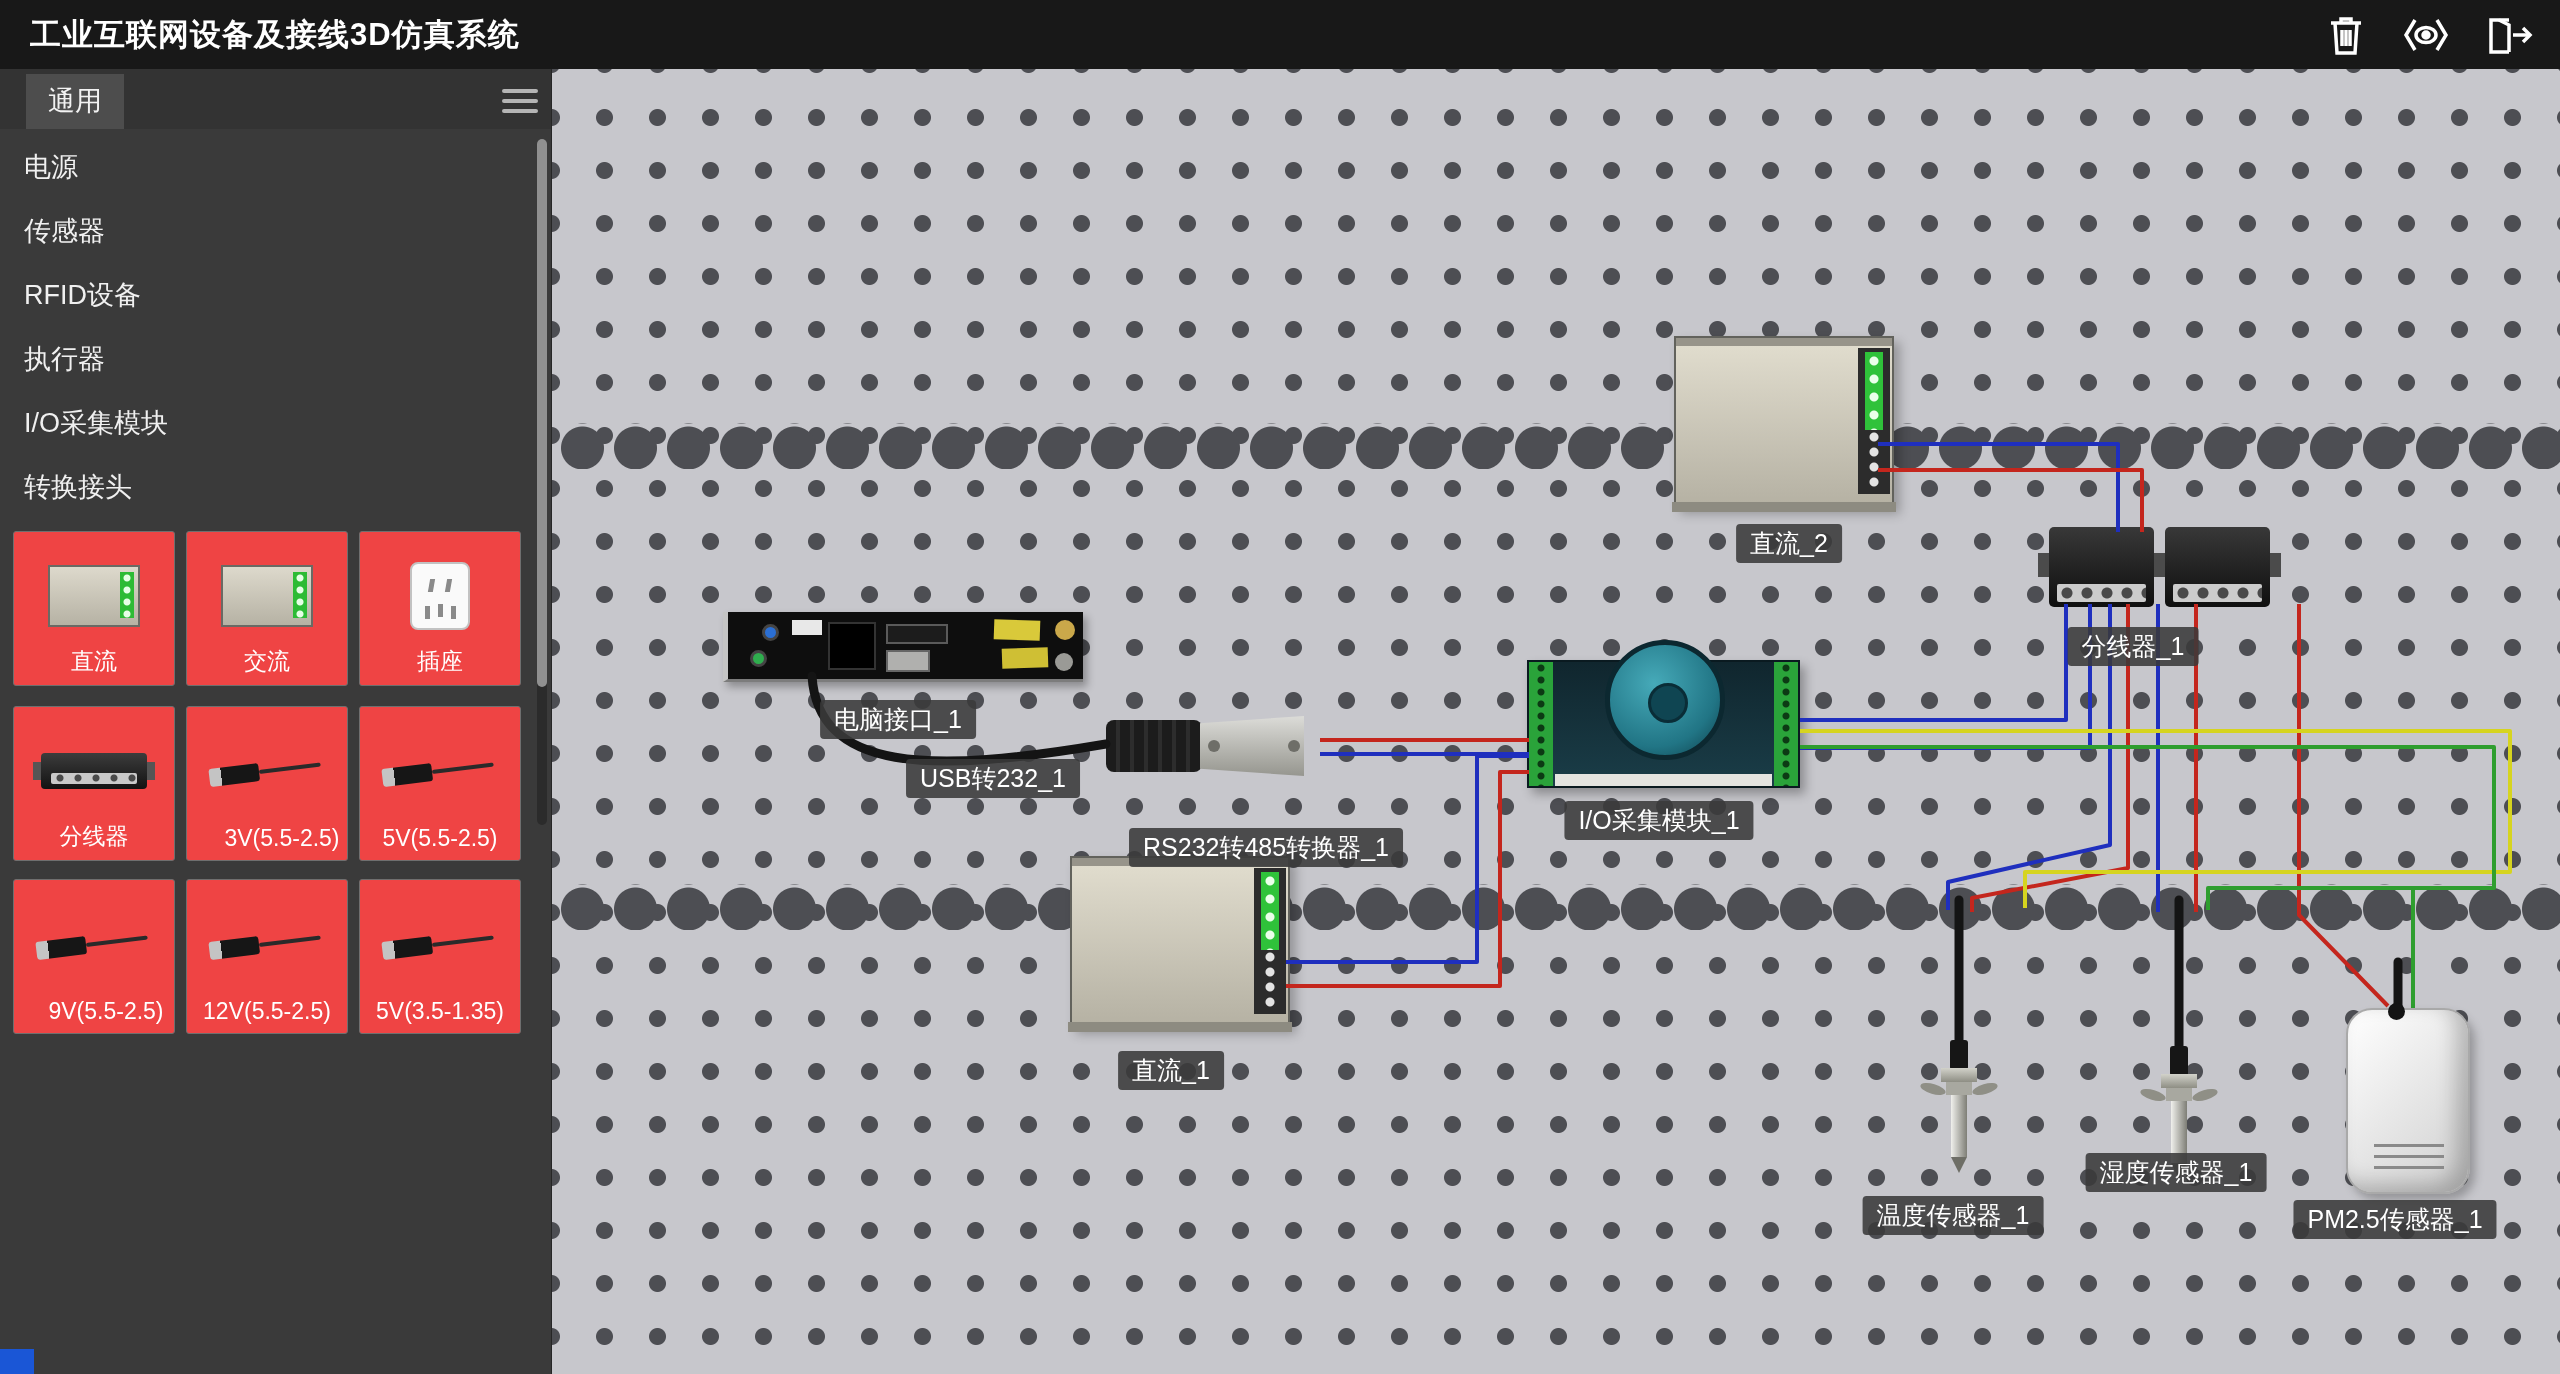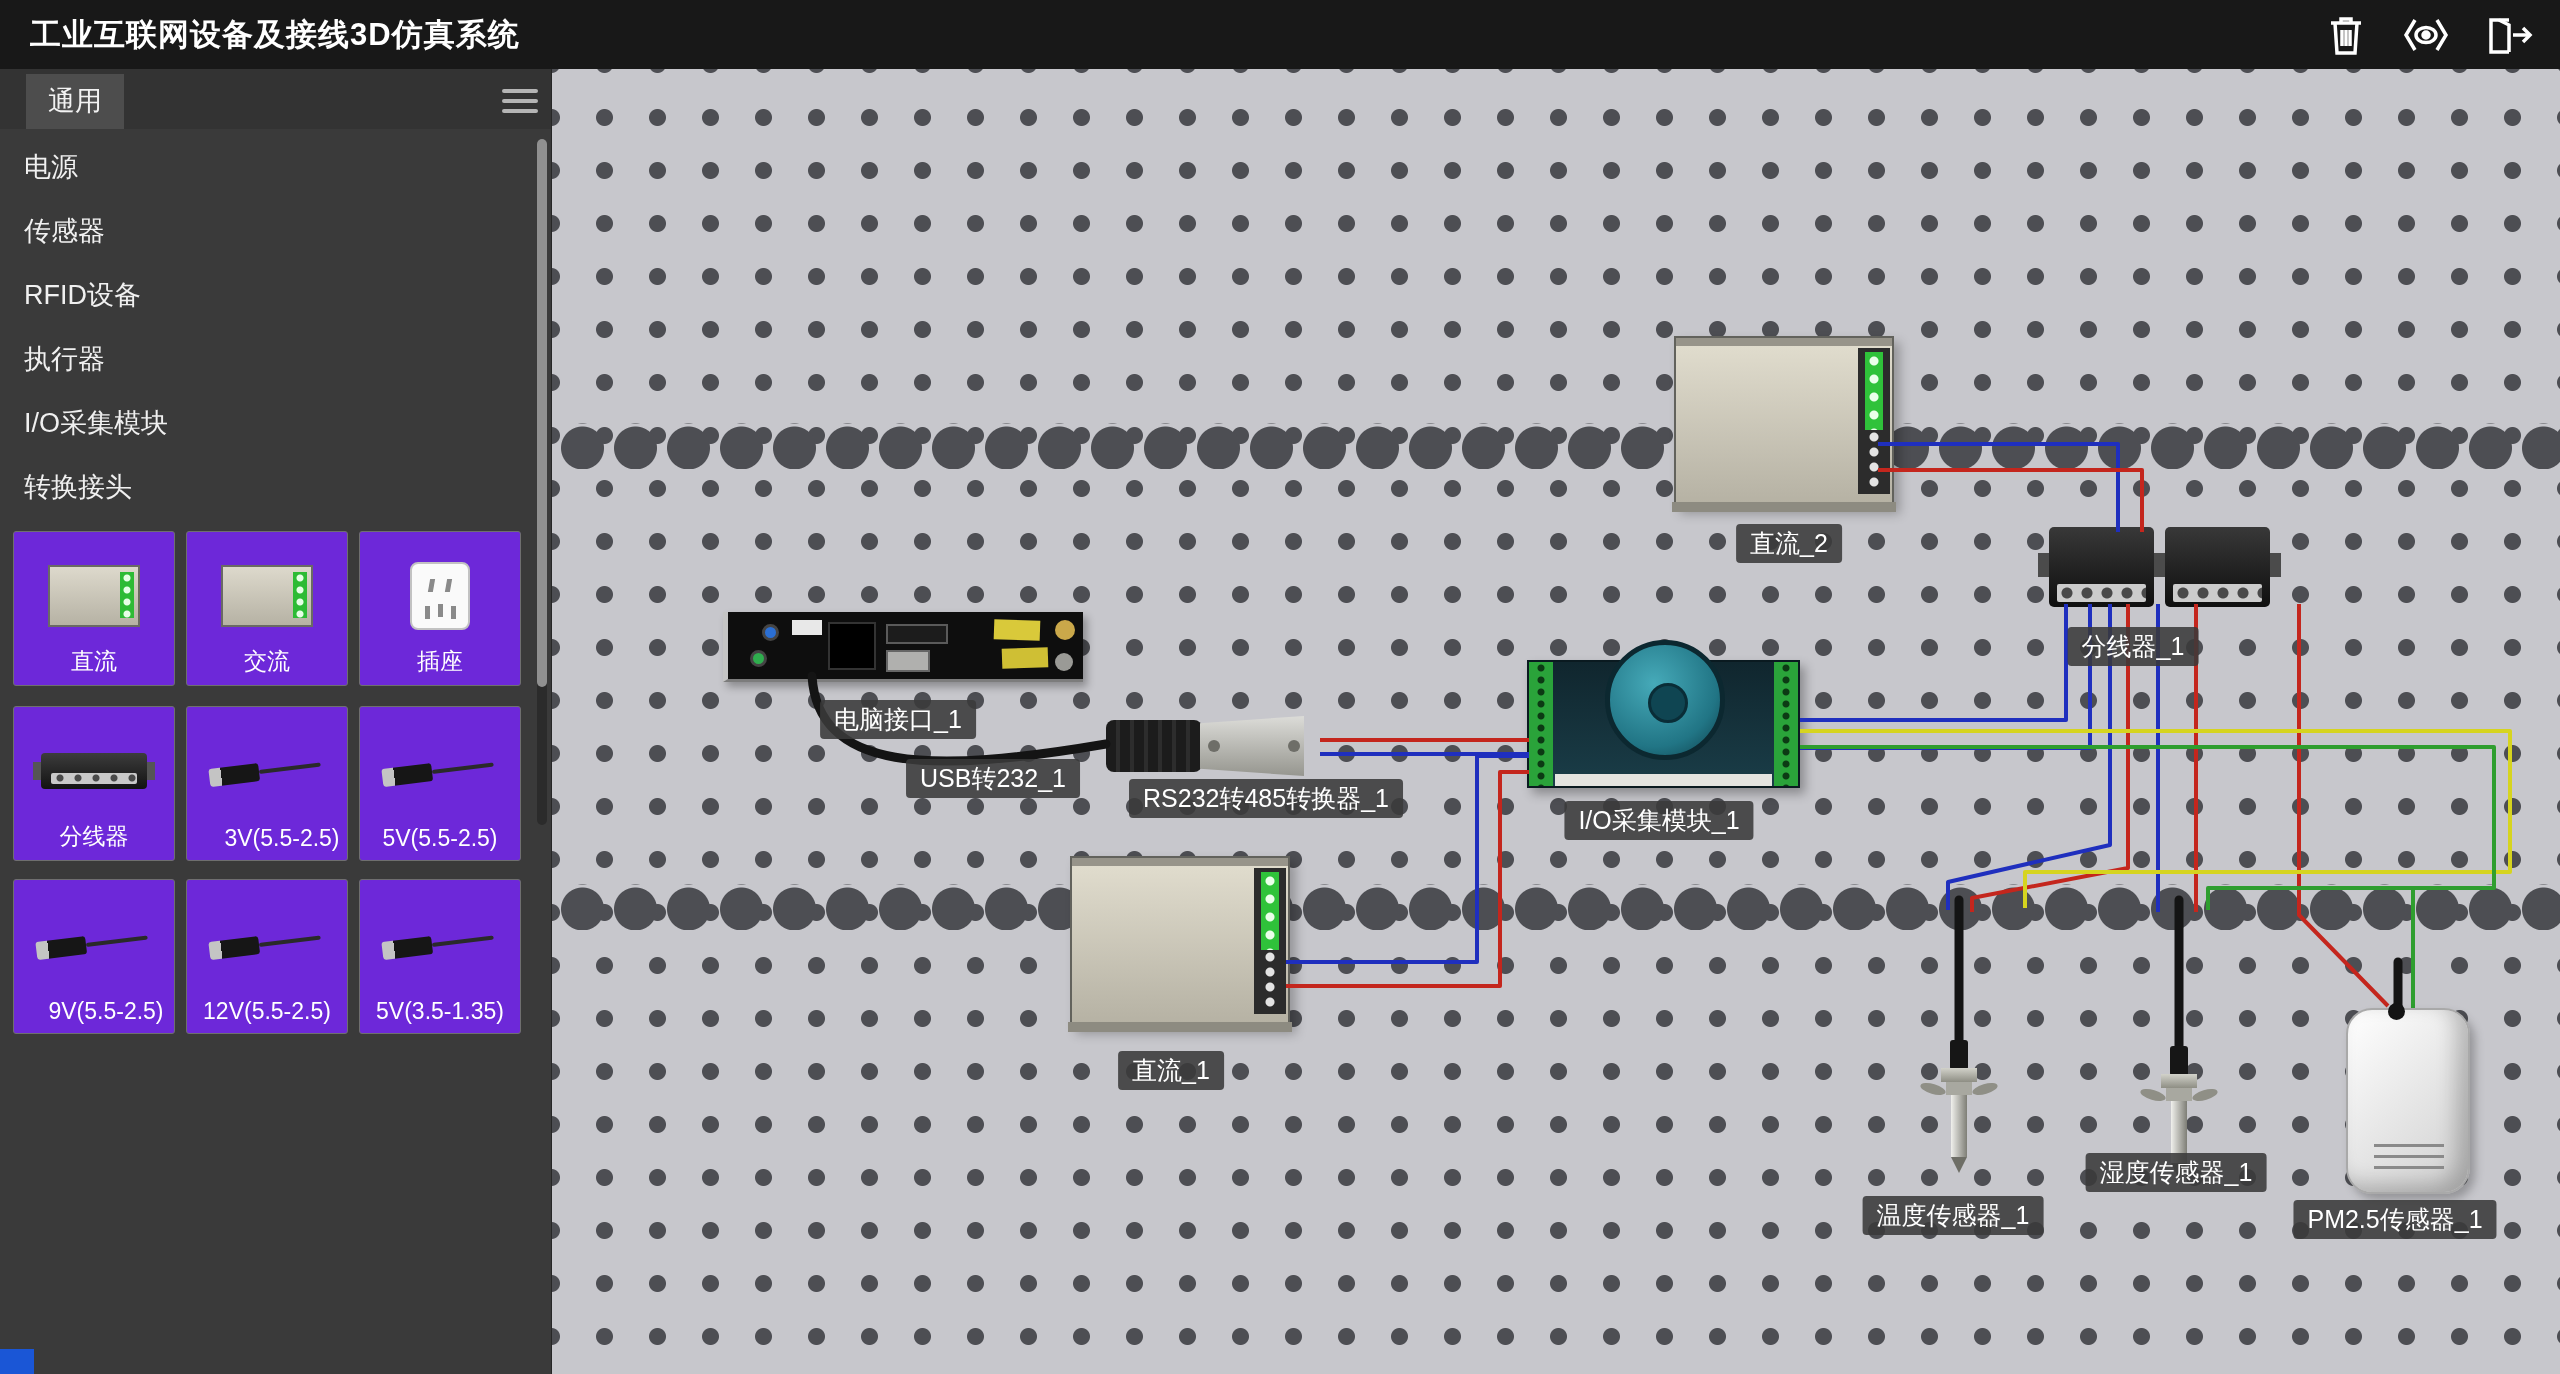--- a/index.html
+++ b/index.html
@@ -22,21 +22,21 @@
   .hamburger { position:absolute; left:502px; top:20px; width:36px; height:24px; cursor:pointer; }
   .hamburger span { display:block; width:36px; height:4px; background:#b5b5b5; margin-bottom:6px; border-radius:2px; }
 
   .cat-list { position:absolute; left:0; top:66px; width:536px; }
   .cat-item { height:64px; line-height:64px; padding-left:24px; color:#f0f0f0; font-size:27px; cursor:pointer; }
 
   .vscroll { position:absolute; left:537px; top:70px; width:10px; height:686px; background:#2b2b2b; border-radius:5px; }
   .vscroll-thumb { position:absolute; left:0; top:0; width:10px; height:548px; background:#909090; border-radius:5px; cursor:pointer; }
 
   
-  .cell { position:absolute; width:162px; height:155px; background:#6d28d9; border:1px solid #6f6f6f;
+  .cell { position:absolute; width:162px; height:155px; background:#ef4444; border:1px solid #6f6f6f;
     border-radius:3px; cursor:pointer; display:flex; flex-direction:column; align-items:center; justify-content:flex-end; }
   .cell-label { color:#ffffff; font-size:23px; margin-bottom:8px; white-space:nowrap; }
   .cell-icon { position:absolute; top:14px; left:0; width:100%; height:100px;
     display:flex; align-items:center; justify-content:center; }
 
   .icon-psu { width:92px; height:62px; background:linear-gradient(#ddd9cc,#b6b2a4); border:2px solid #6a6a64; position:relative; }
   .icon-psu::after { content:""; position:absolute; right:4px; top:5px; width:14px; height:46px; background:#2dbb35;
     background-image:radial-gradient(circle 3px at 7px 6px,#e6ffe6 0 3px,transparent 4px); background-size:14px 12px; }
 
   .icon-socket { width:60px; height:68px; background:#fafafa; border-radius:8px; border:2px solid #c2c2c2; position:relative; }
@@ -213,21 +213,21 @@
 </div>
 <div class="dev-label" style="left:898px; top:700px;">电脑接口_1</div>
 
 <div class="device usbconn" style="left:1106px; top:712px;">
   <div class="mold"></div>
   <div class="shell"></div>
   <div class="scr1"></div>
   <div class="scr2"></div>
 </div>
 <div class="dev-label" style="left:993px; top:759px;">USB转232_1</div>
-<div class="dev-label" style="left:1266px; top:779px;">RS232转485转换器_1</div>
+<div class="dev-label" style="left:1266px; top:828px;">RS232转485转换器_1</div>
 
 <div class="device iomod" style="left:1527px; top:660px;">
   <div class="strip left"></div>
   <div class="strip right"></div>
   <div class="fan"></div>
   <div class="base"></div>
 </div>
 <div class="dev-label" style="left:1659px; top:801px;">I/O采集模块_1</div>
 
 <div class="device" style="left:2049px; top:527px; width:224px; height:80px;">

